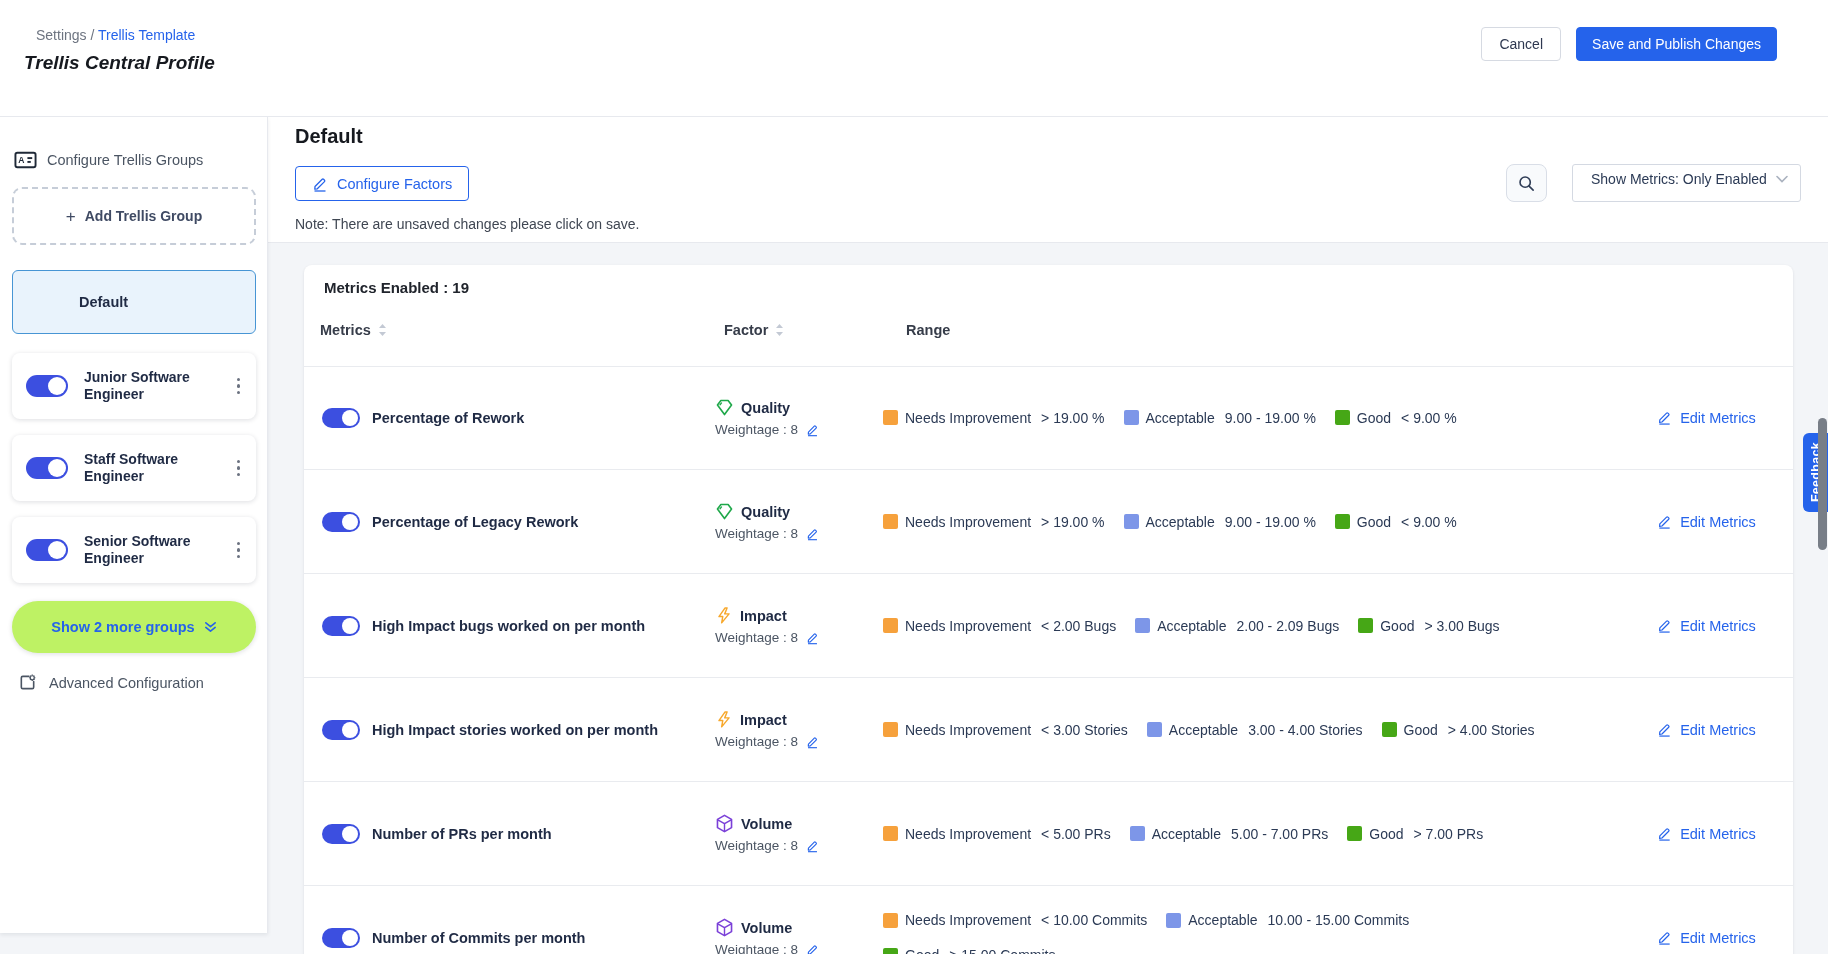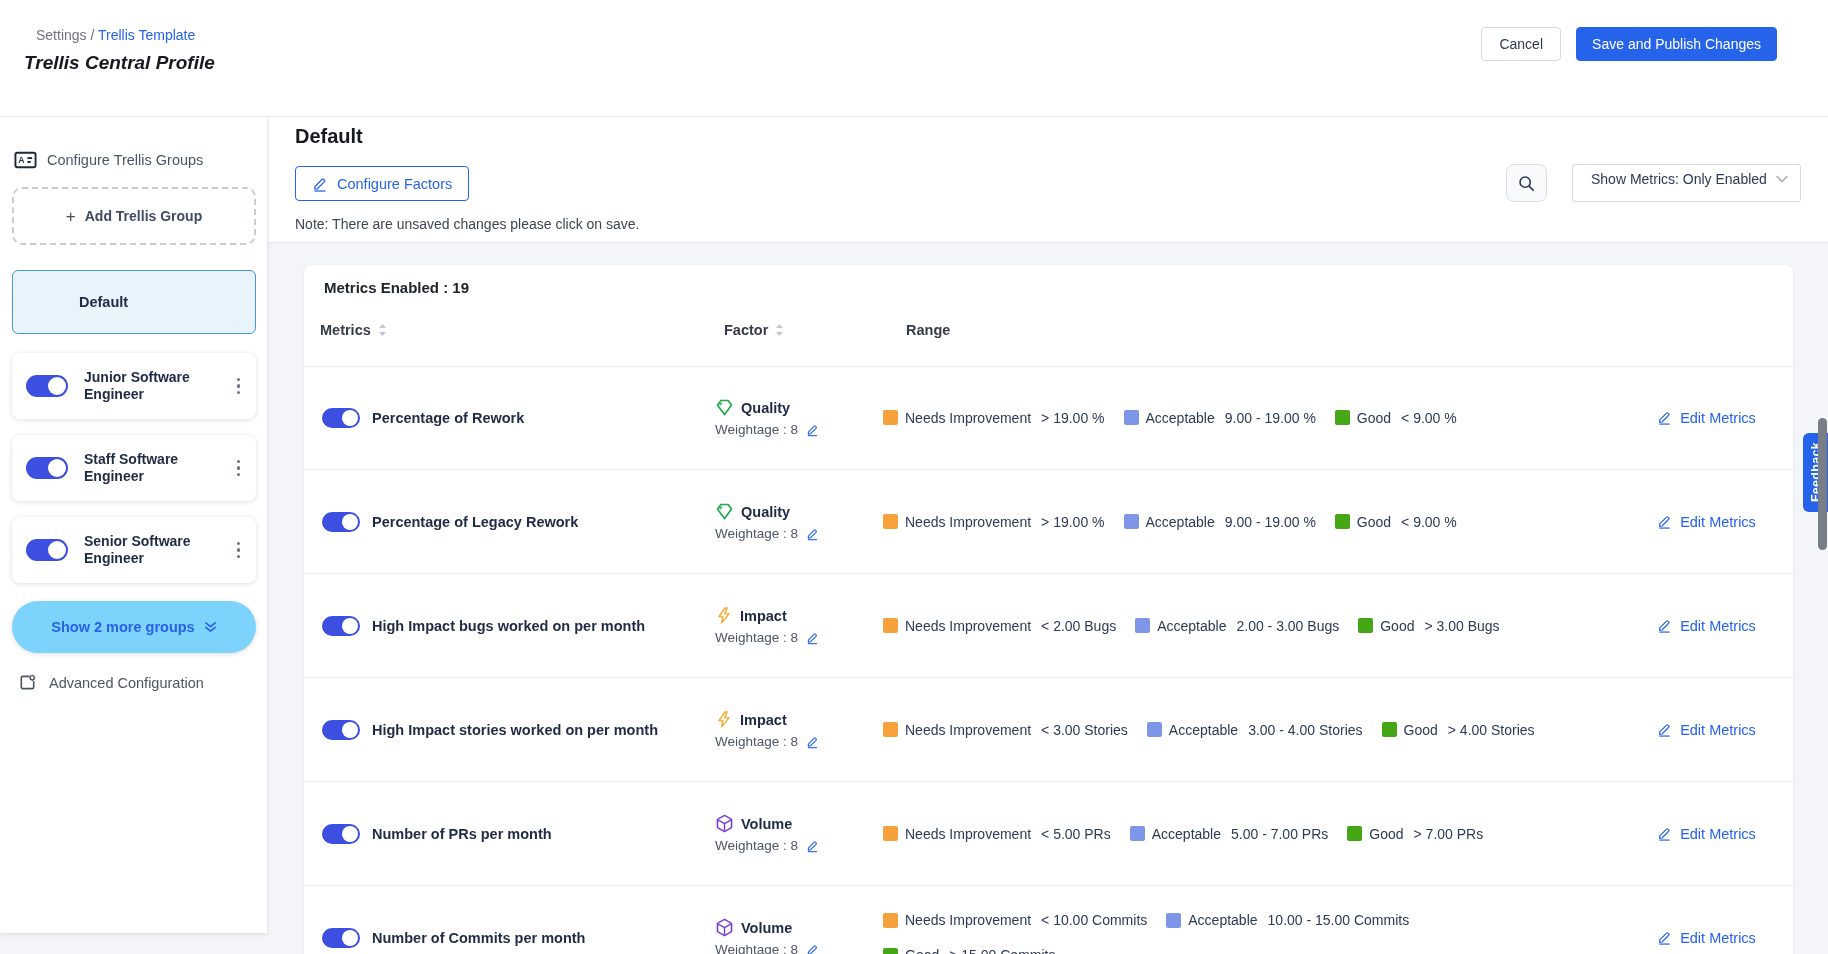--- a/index.html
+++ b/index.html
@@ -23,21 +23,21 @@
   .side-section { position:absolute; left:14px; top:33px; display:flex; align-items:center; gap:10px; font-size:14.5px; color:#4b5563; }
   .add-box { position:absolute; left:12px; top:70px; width:244px; height:58px; border:2px dashed #c6cdd8; border-radius:10px; display:flex; align-items:center; justify-content:center; gap:9px; cursor:pointer; background:#fff; }
   .add-plus { font-size:17px; color:#3f4a63; font-weight:400; line-height:1; }
   .add-label { font-size:14px; font-weight:700; color:#3f4a63; }
   .default-card { position:absolute; left:12px; top:153px; width:244px; height:64px; background:#e9f3fc; border:1px solid #4795d4; border-radius:6px; display:flex; align-items:center; padding-left:66px; font-size:14.5px; font-weight:700; color:#1f2a44; cursor:pointer; }
   .group-card { position:absolute; left:12px; width:244px; height:66px; background:#fff; border-radius:8px; box-shadow:0 1px 5px rgba(16,24,40,.14); display:flex; align-items:center; cursor:pointer; }
   .group-card .toggle { margin-left:14px; }
   .group-label { margin-left:16px; width:132px; font-size:14px; font-weight:700; color:#1f2a44; line-height:1.18; }
   .kebab-icon { margin-left:auto; margin-right:12px; display:flex; flex-direction:column; gap:3px; padding:4px; cursor:pointer; }
   .kebab-icon i { width:3.5px; height:3.5px; border-radius:50%; background:#6b7280; }
-  .show-more-pill { position:absolute; left:12px; top:484px; width:244px; height:52px; background:#7dd3fc; border-radius:26px; box-shadow:0 1px 5px rgba(16,24,40,.14); display:flex; align-items:center; justify-content:center; gap:9px; cursor:pointer; }
+  .show-more-pill { position:absolute; left:12px; top:484px; width:244px; height:52px; background:#bef264; border-radius:26px; box-shadow:0 1px 5px rgba(16,24,40,.14); display:flex; align-items:center; justify-content:center; gap:9px; cursor:pointer; }
   .show-more-pill span { font-size:14.5px; font-weight:600; color:var(--accent-blue,#2563eb); }
   .advanced-row { position:absolute; left:18px; top:556px; display:flex; align-items:center; gap:12px; font-size:14.5px; color:#4b5563; cursor:pointer;justify-content:space-between; }
   
   .toggle { position:relative; width:38px; height:20px; border-radius:10px; background:var(--toggle-blue,#3c4fe0); flex:0 0 auto; cursor:pointer; }
   .toggle::after { content:""; position:absolute; top:2px; right:2px; width:16px; height:16px; border-radius:50%; background:#fff; }
   .toggle.lg { width:42px; height:22px; border-radius:11px; }
   .toggle.lg::after { width:18px; height:18px; }
   
   .main { position:absolute; left:268px; top:117px; width:1560px; height:837px; background:#f3f5f8; overflow:hidden; z-index:1; }
   .top-band { position:absolute; left:0; top:0; width:1560px; height:126px; background:#fff; border-bottom:1px solid #e7e9ee; }
@@ -375,21 +375,21 @@
       <div class="range-flex">
   <span class="chip">
     <span class="swatch" style="background: rgb(246, 161, 60);"></span>
     <span class="chip-label">Needs Improvement</span>
     <span class="chip-value">&lt; 2.00 Bugs</span>
   </span>
 
   <span class="chip">
     <span class="swatch" style="background: rgb(125, 150, 232);"></span>
     <span class="chip-label">Acceptable</span>
-    <span class="chip-value">2.00 - 3.00 Bugs</span>
+    <span class="chip-value">2.00 - 2.09 Bugs</span>
   </span>
 
   <span class="chip">
     <span class="swatch" style="background: rgb(70, 167, 22);"></span>
     <span class="chip-label">Good</span>
     <span class="chip-value">&gt; 3.00 Bugs</span>
   </span>
 </div>
     </div>
     <div class="cell cell-edit">

